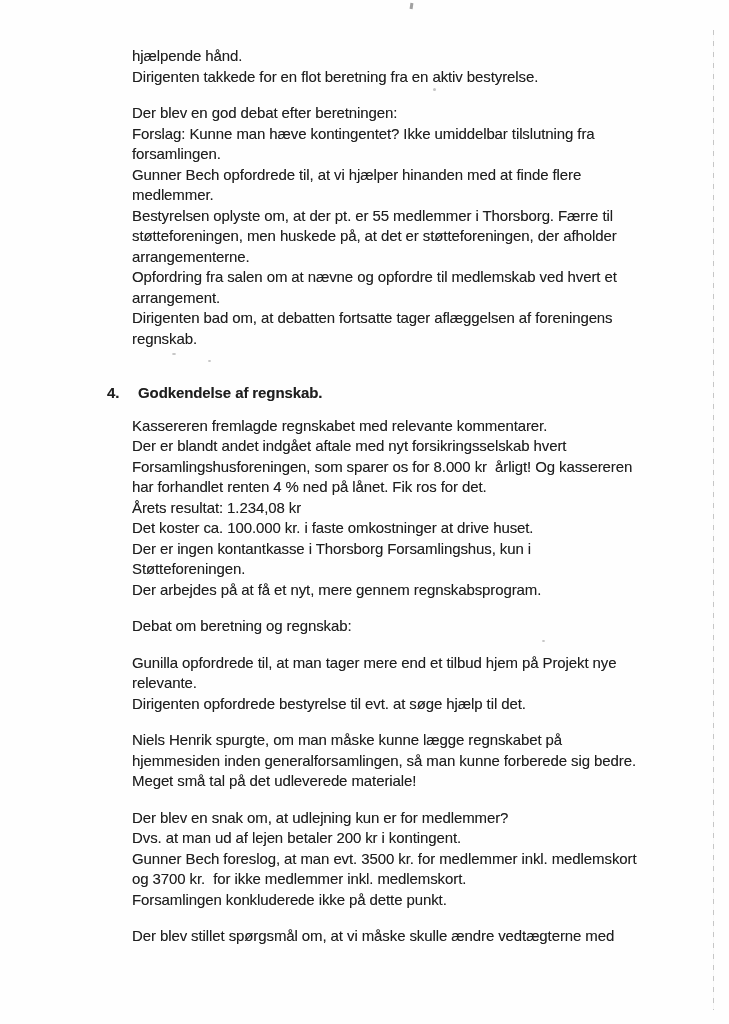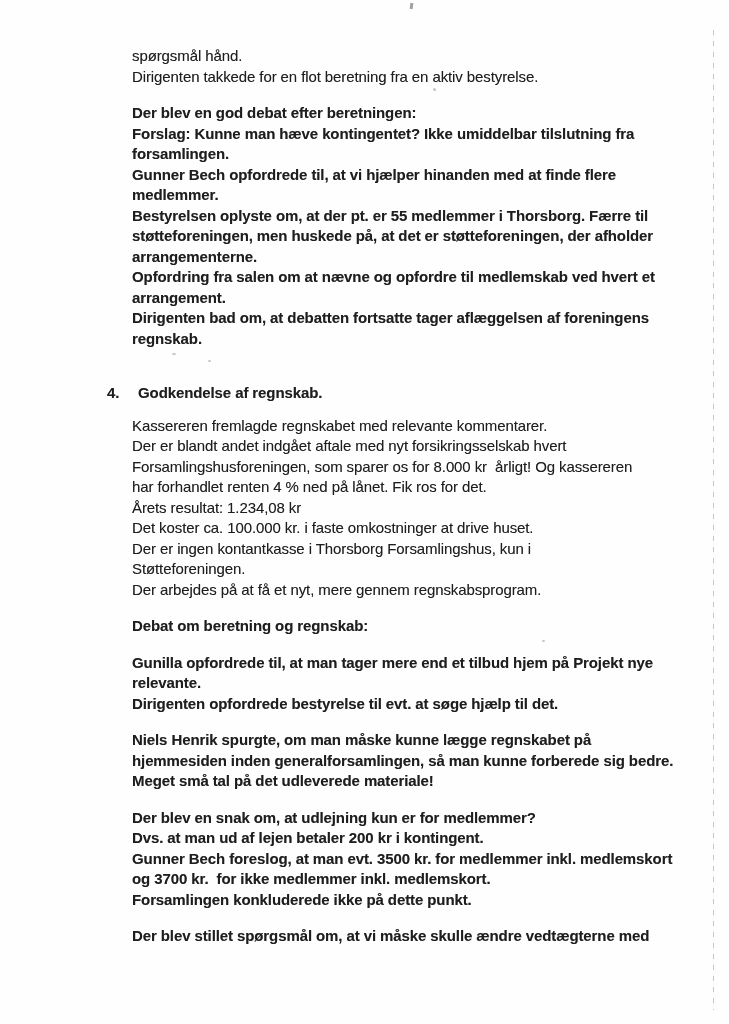--- a/index.html
+++ b/index.html
@@ -17,21 +17,21 @@
     position: absolute;
     top: 46px;
     left: 132px;
     width: 592px;
     font-size: 15px;
     line-height: 20.5px;
     letter-spacing: -0.1px;
     text-shadow: 0 0 0.5px rgba(30,30,30,0.4);
   }
   .para { margin: 0; }
-  .para + .para { margin-top: 16px; font-weight: bold; }
+  .para + .para { margin-top: 16px; }
   .line { white-space: pre; }
   .heading {
     display: flex;
     font-weight: 700;
     margin-top: 34px;
     margin-bottom: 12px;
     margin-left: -25px;
   }
   .heading .num { display: inline-block; width: 31px; flex: 0 0 31px; }
   
@@ -66,21 +66,21 @@
 
 <div class="page">
   <div class="top-tick"></div>
   <div class="edge-line"></div>
   <div class="speck s1"></div>
   <div class="speck s2"></div>
   <div class="speck s3"></div>
   <div class="speck s4"></div>
   <main class="content">
       <div class="para">
-        <div class="line">spørgsmål hånd.</div>
+        <div class="line">hjælpende hånd.</div>
         <div class="line">Dirigenten takkede for en flot beretning fra en aktiv bestyrelse.</div>
       </div>
       <div class="para">
         <div class="line">Der blev en god debat efter beretningen:</div>
         <div class="line">Forslag: Kunne man hæve kontingentet? Ikke umiddelbar tilslutning fra</div>
         <div class="line">forsamlingen.</div>
         <div class="line">Gunner Bech opfordrede til, at vi hjælper hinanden med at finde flere</div>
         <div class="line">medlemmer.</div>
         <div class="line">Bestyrelsen oplyste om, at der pt. er 55 medlemmer i Thorsborg. Færre til</div>
         <div class="line">støtteforeningen, men huskede på, at det er støtteforeningen, der afholder</div>

